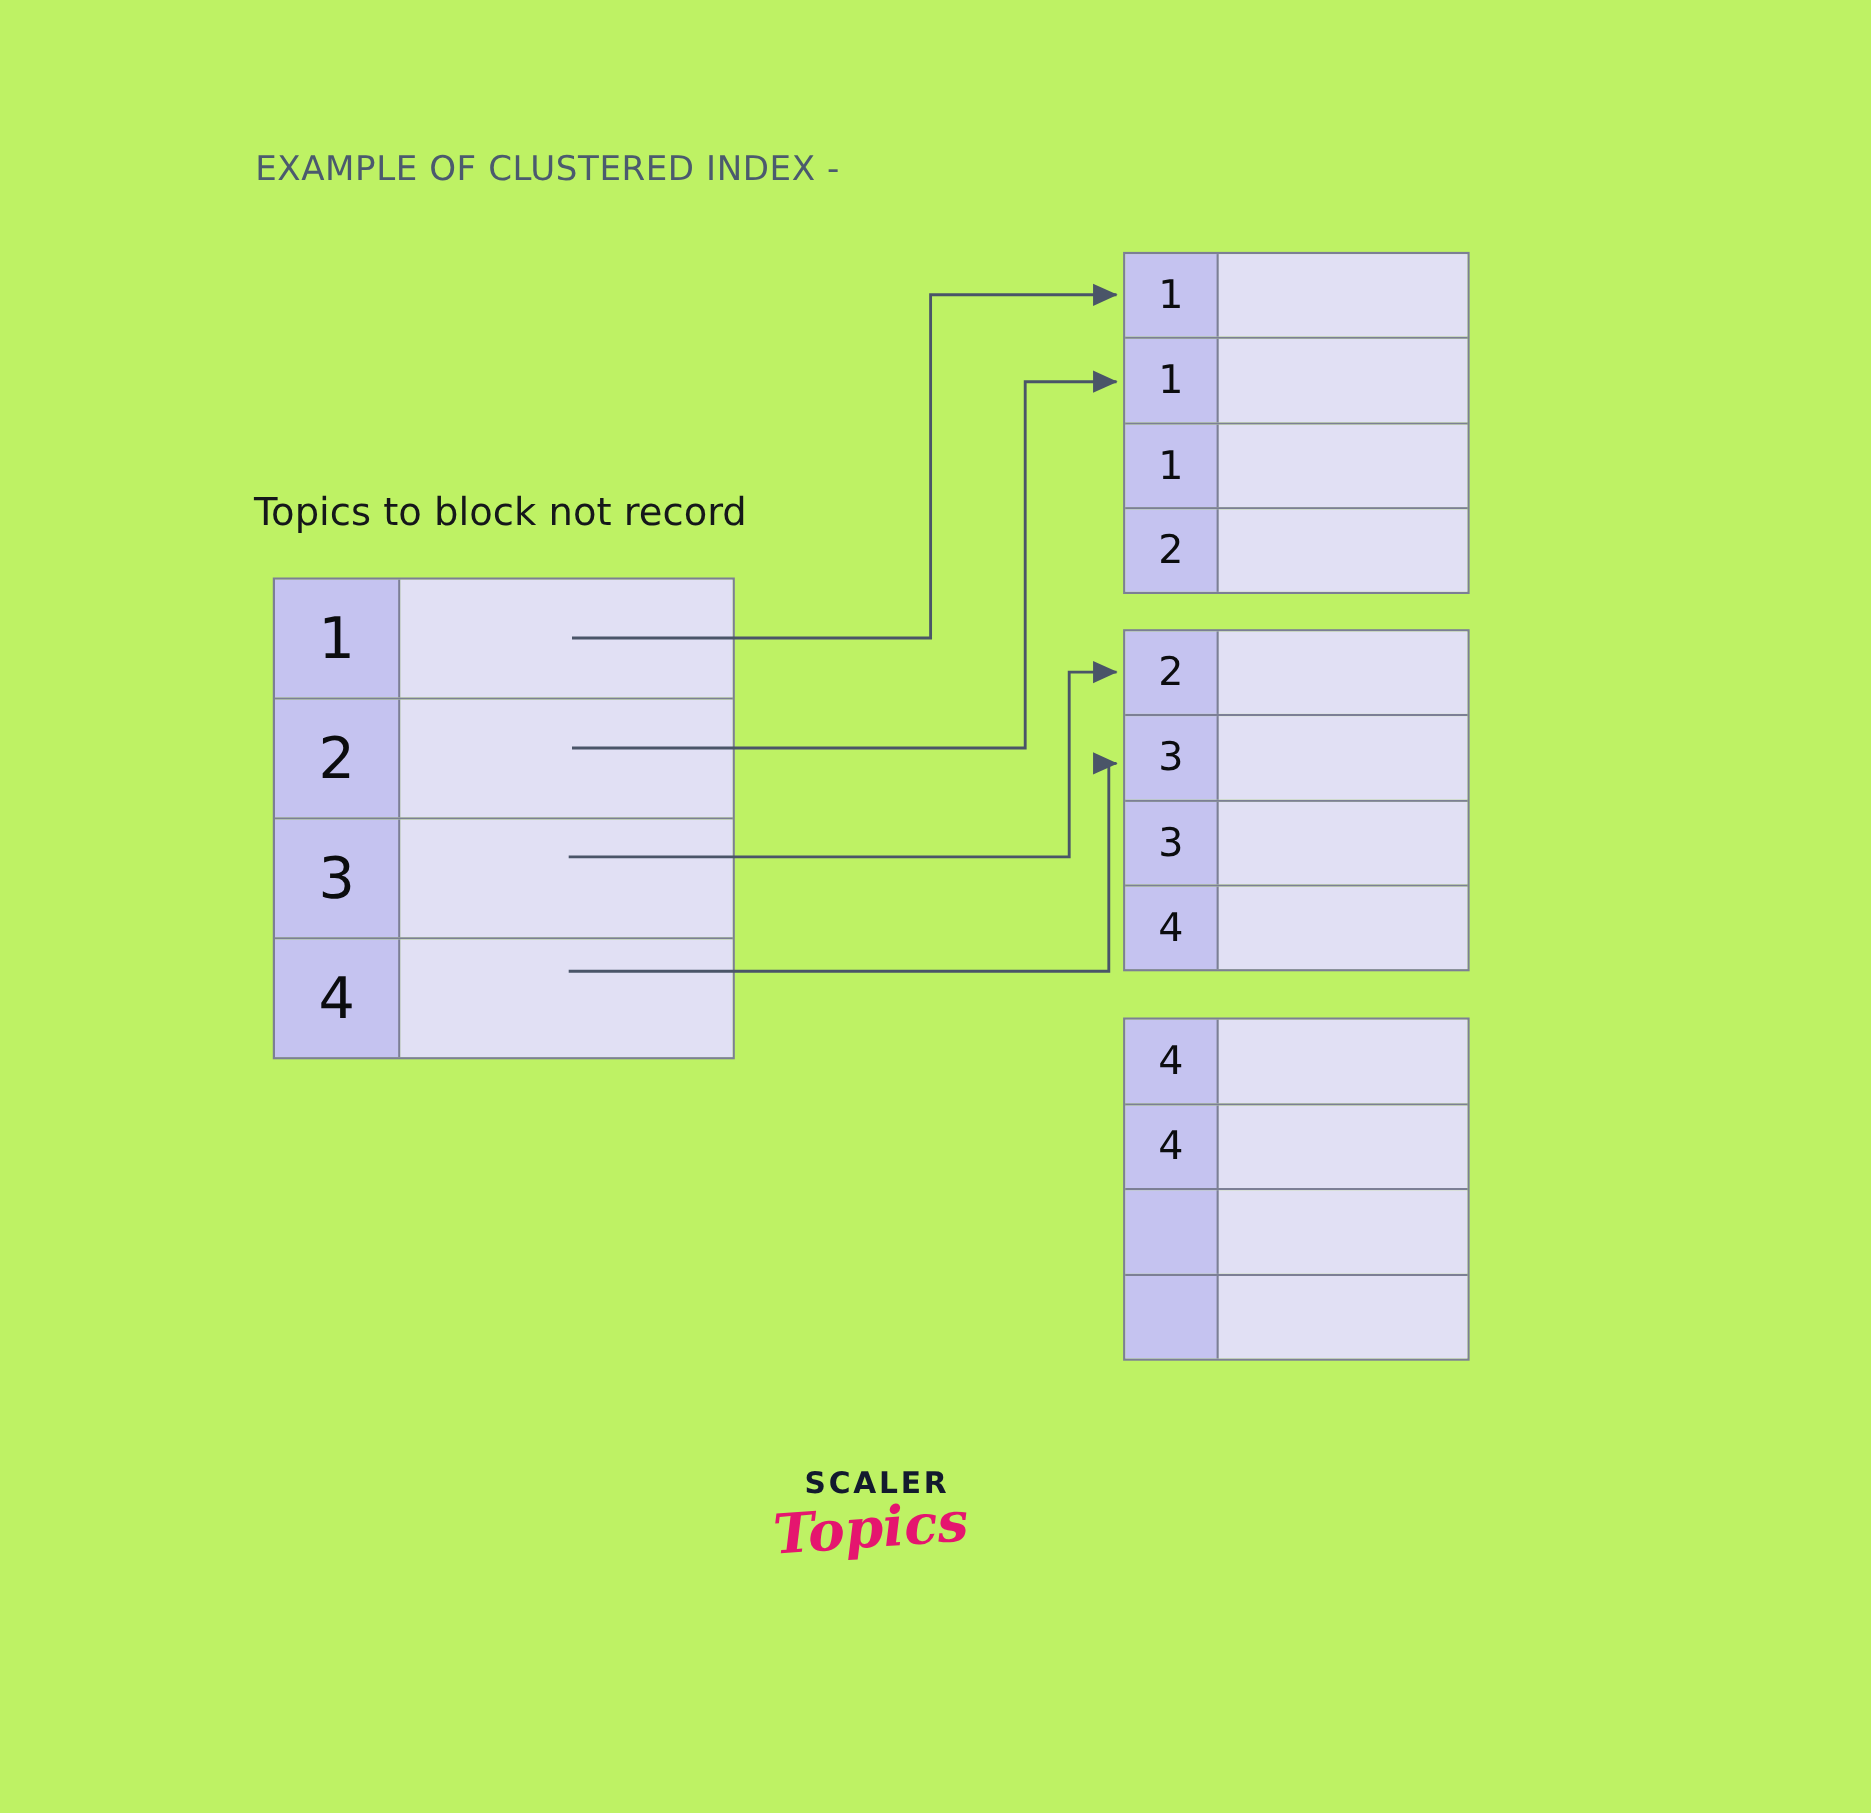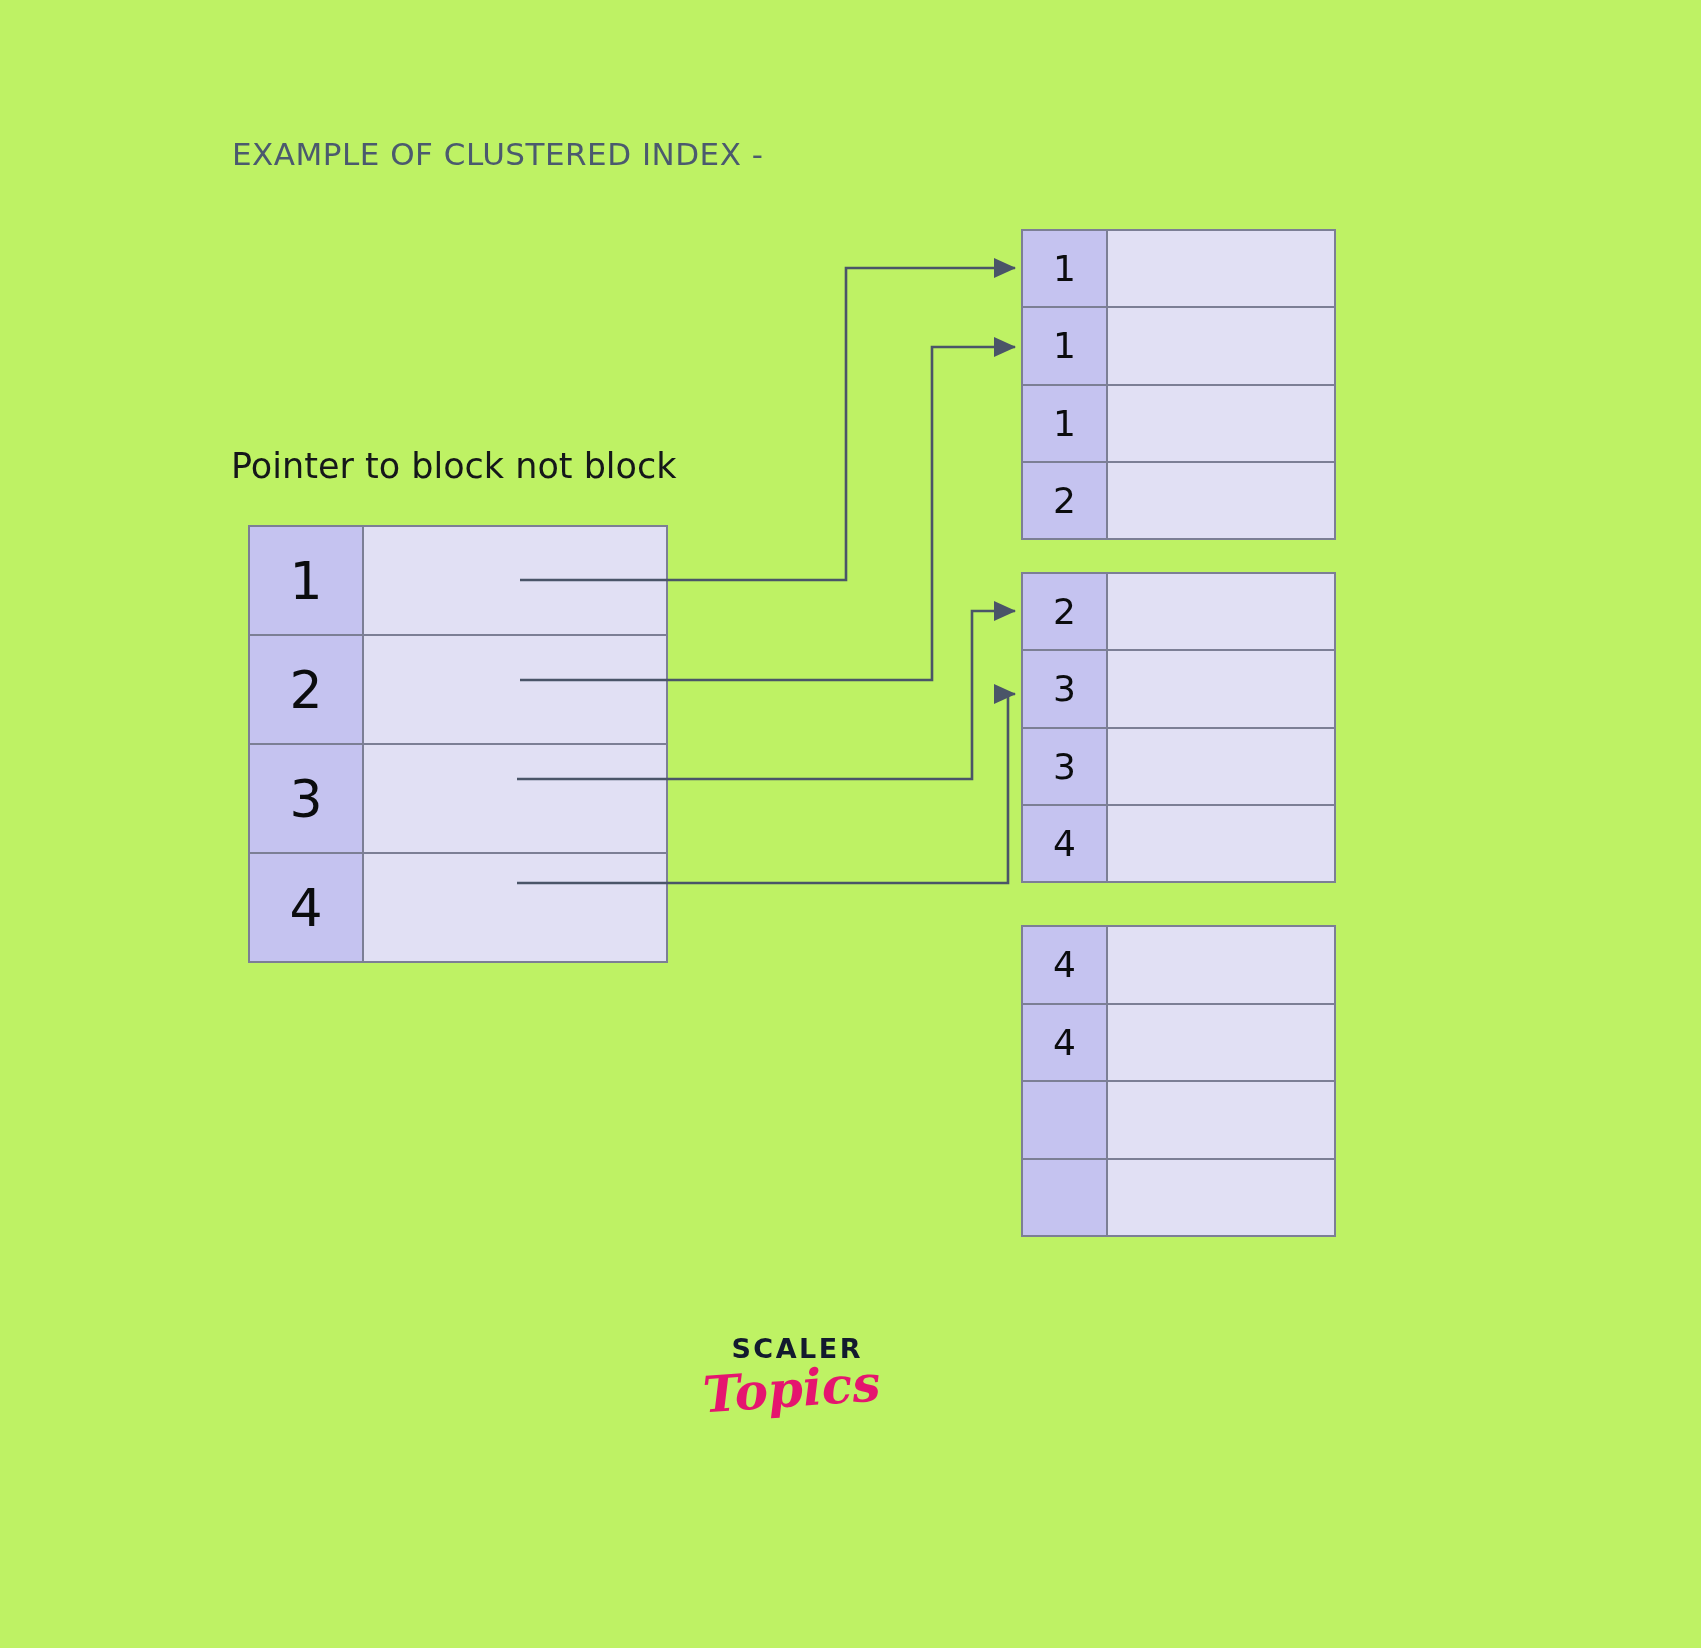--- a/index.html
+++ b/index.html
@@ -138,21 +138,21 @@
     transform: rotate(-4deg);
   }
 </style>
 </head>
 <body>
 
 <div id="canvas">
 
   <div id="diagram-title">EXAMPLE OF CLUSTERED INDEX -</div>
 
-  <div id="pointer-caption">Pointer to block not block</div>
+  <div id="pointer-caption">Topics to block not record</div>
 
   <div id="index-table" class="tbl">
     <div class="row">
       <div class="cell-key">1</div>
       <div class="cell-data"></div>
     </div>
     <div class="row">
       <div class="cell-key">2</div>
       <div class="cell-data"></div>
     </div>

